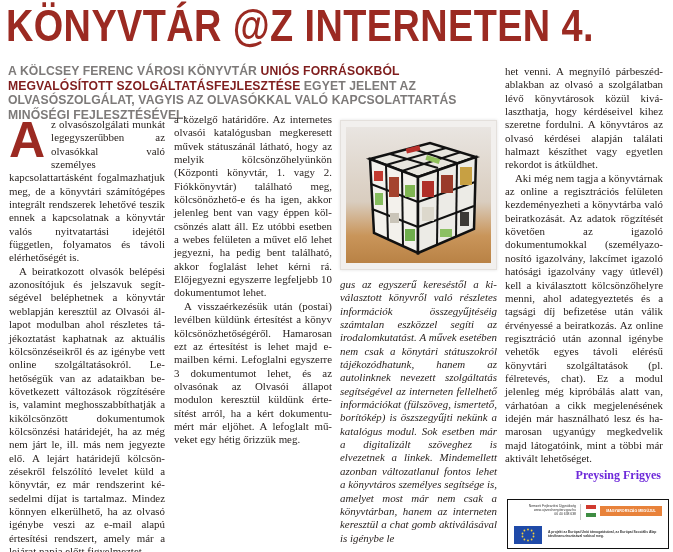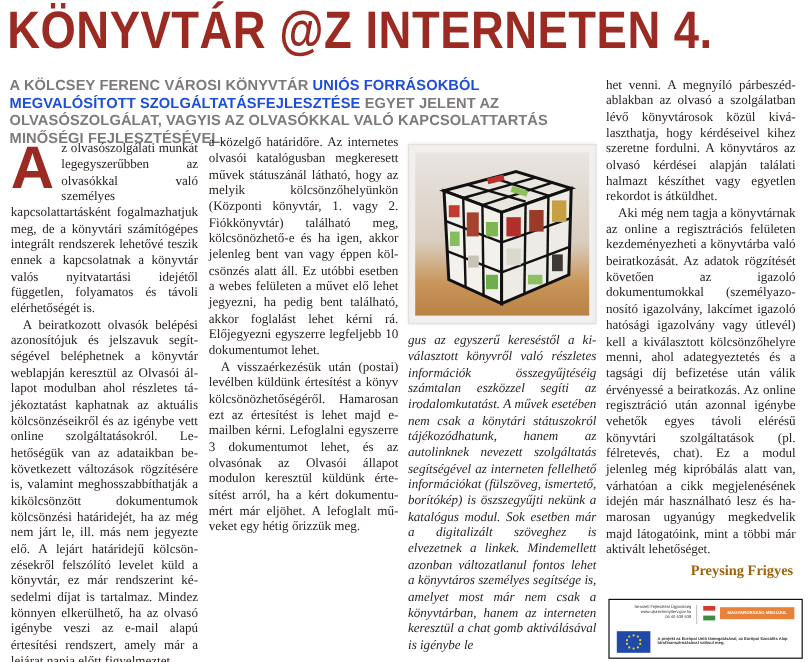--- a/index.html
+++ b/index.html
@@ -5,36 +5,36 @@
   html, body { margin: 0; padding: 0; background: #ffffff; }
   body { width: 673px; height: 552px; position: relative; overflow: hidden;
          font-family: "Liberation Serif", "DejaVu Serif", serif; color: #2a2320; }
   .title { position: absolute; left: 6px; top: 0px; margin: 0;
            font-family: "Liberation Sans", "DejaVu Sans", sans-serif;
            font-weight: 700; font-size: 44px; line-height: 52px; letter-spacing: 0.5px;
            color: #9b2a22; transform: scaleX(0.86); transform-origin: left top; white-space: nowrap; }
   .lead { position: absolute; left: 8px; top: 64px; width: 500px; margin: 0;
           font-family: "Liberation Sans", "DejaVu Sans", sans-serif; font-weight: 700;
           font-size: 12.2px; line-height: 14.5px; color: #7d7a79; text-transform: uppercase; letter-spacing: 0.1px; }
-  .lead .hl { color: #1d4ed8; }
+  .lead .hl { color: #7f1d1d; }
   .col { position: absolute; font-size: 10.9px; line-height: 13.35px; text-align: justify; hyphens: manual; }
   .col p { margin: 0; text-indent: 10px; }
   .col p.first { text-indent: 0; }
   .c1 { left: 9px; top: 118px; width: 156px; }
   .c2 { left: 174px; top: 113px; width: 158px; }
   .c3 { left: 340px; top: 278px; width: 157px; font-style: italic; }
   .c4 { left: 505px; top: 65px; width: 158px; }
   .dropcap { float: left; font-family: "Liberation Sans", "DejaVu Sans", sans-serif; font-weight: 700;
              font-size: 50px; line-height: 40px; color: #9b2a22; margin: 2px 6px 0 0; height: 40px; }
   .photo { position: absolute; left: 340px; top: 120px; width: 155px; height: 148px;
            background: #f2f0ee; border: 1px solid #e4e0dc; box-shadow: 0 0 3px rgba(0,0,0,0.12); }
   .photo .inner { position: absolute; left: 5px; top: 6px; right: 5px; bottom: 6px;
                   background: linear-gradient(180deg, #e9e5e1 0%, #d9cdbf 55%, #c9955a 80%, #b98245 100%); overflow: hidden; }
   .cube { position: absolute; left: 14px; top: 10px; width: 122px; height: 124px; }
-  .author { position: absolute; right: 12px; top: 468px; font-weight: 700; font-size: 12px; color: #a16207; }
+  .author { position: absolute; right: 12px; top: 468px; font-weight: 700; font-size: 12px; color: #6d28d9; }
   .logo-box { position: absolute; left: 507px; top: 499px; width: 160px; height: 48px;
               border: 1.5px solid #111; background: #fff; }
   .logo-text-small { position: absolute; font-family: "Liberation Sans", "DejaVu Sans", sans-serif;
                      font-size: 3.4px; line-height: 4px; color: #333; }
   .flag { position: absolute; left: 78px; top: 5px; width: 10px; height: 12px; }
   .flag div { height: 4px; }
   .hm-banner { position: absolute; left: 92px; top: 6px; width: 62px; height: 10px; background: #e8823a;
                color: #fff; font-family: "Liberation Sans", "DejaVu Sans", sans-serif; font-size: 3.6px;
                line-height: 10px; text-align: center; font-weight: 700; }
   .divider-v { position: absolute; left: 72px; top: 4px; width: 1px; height: 16px; background: #c9c9c9; }

